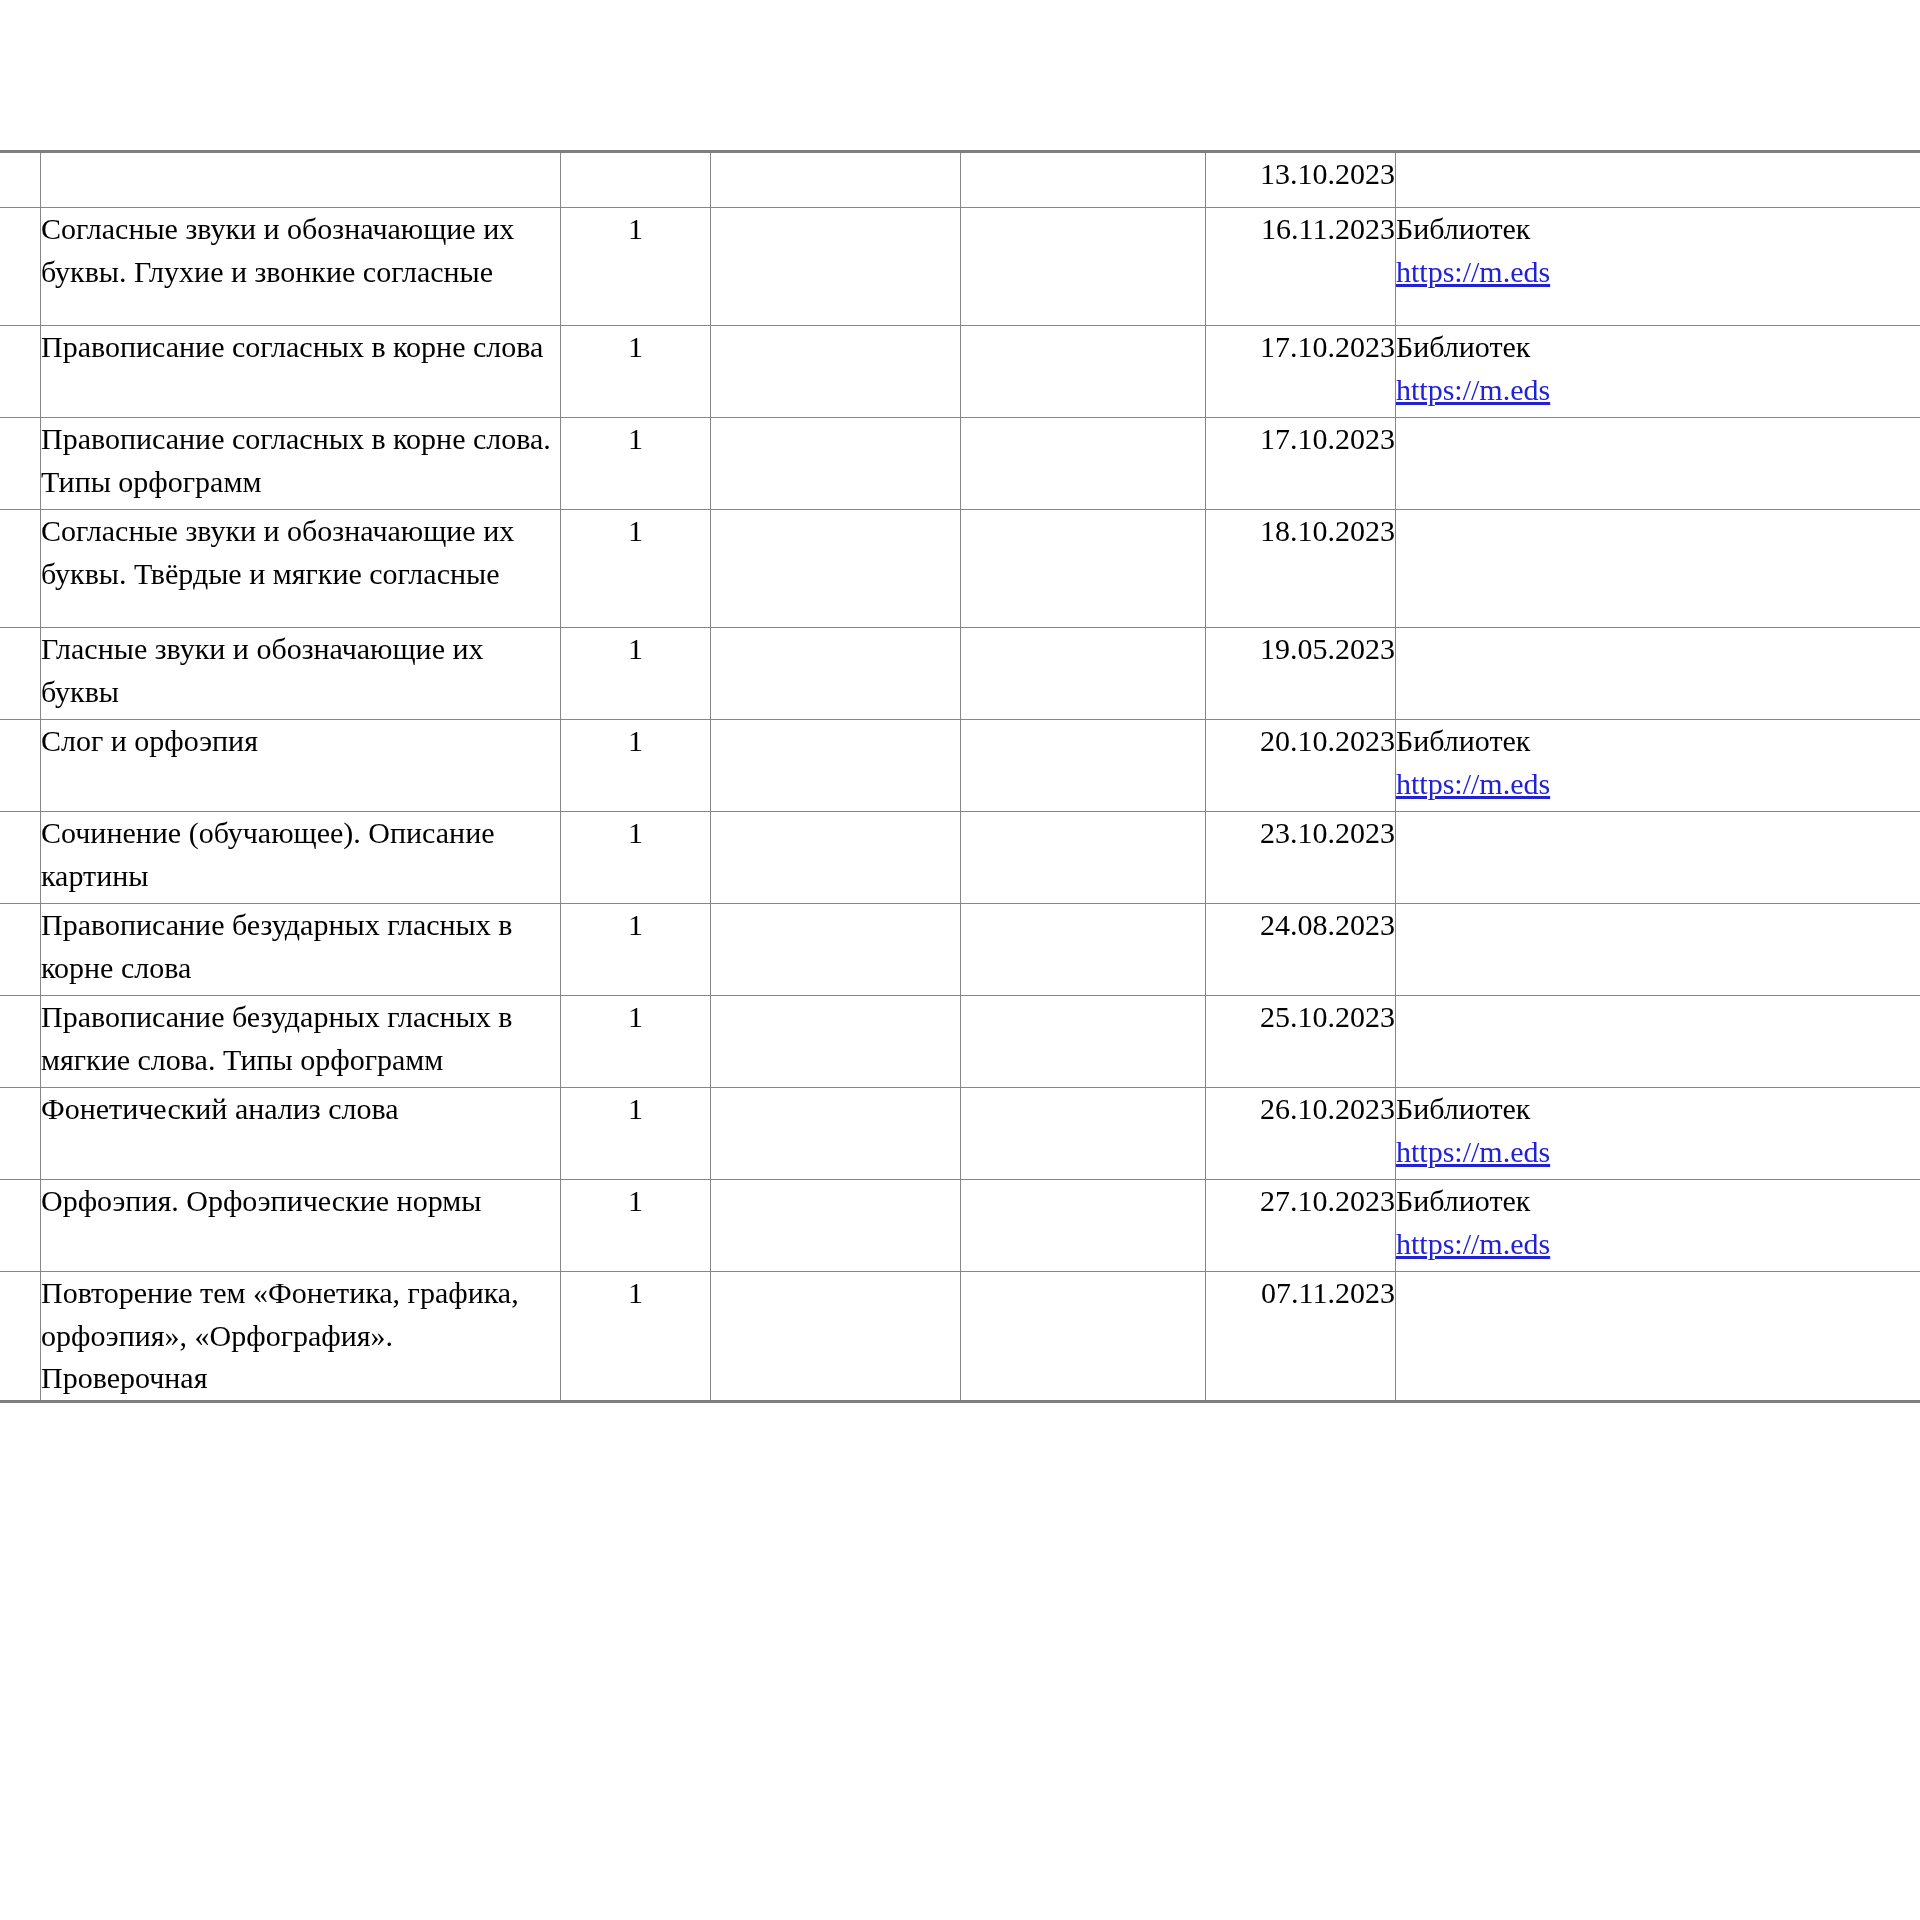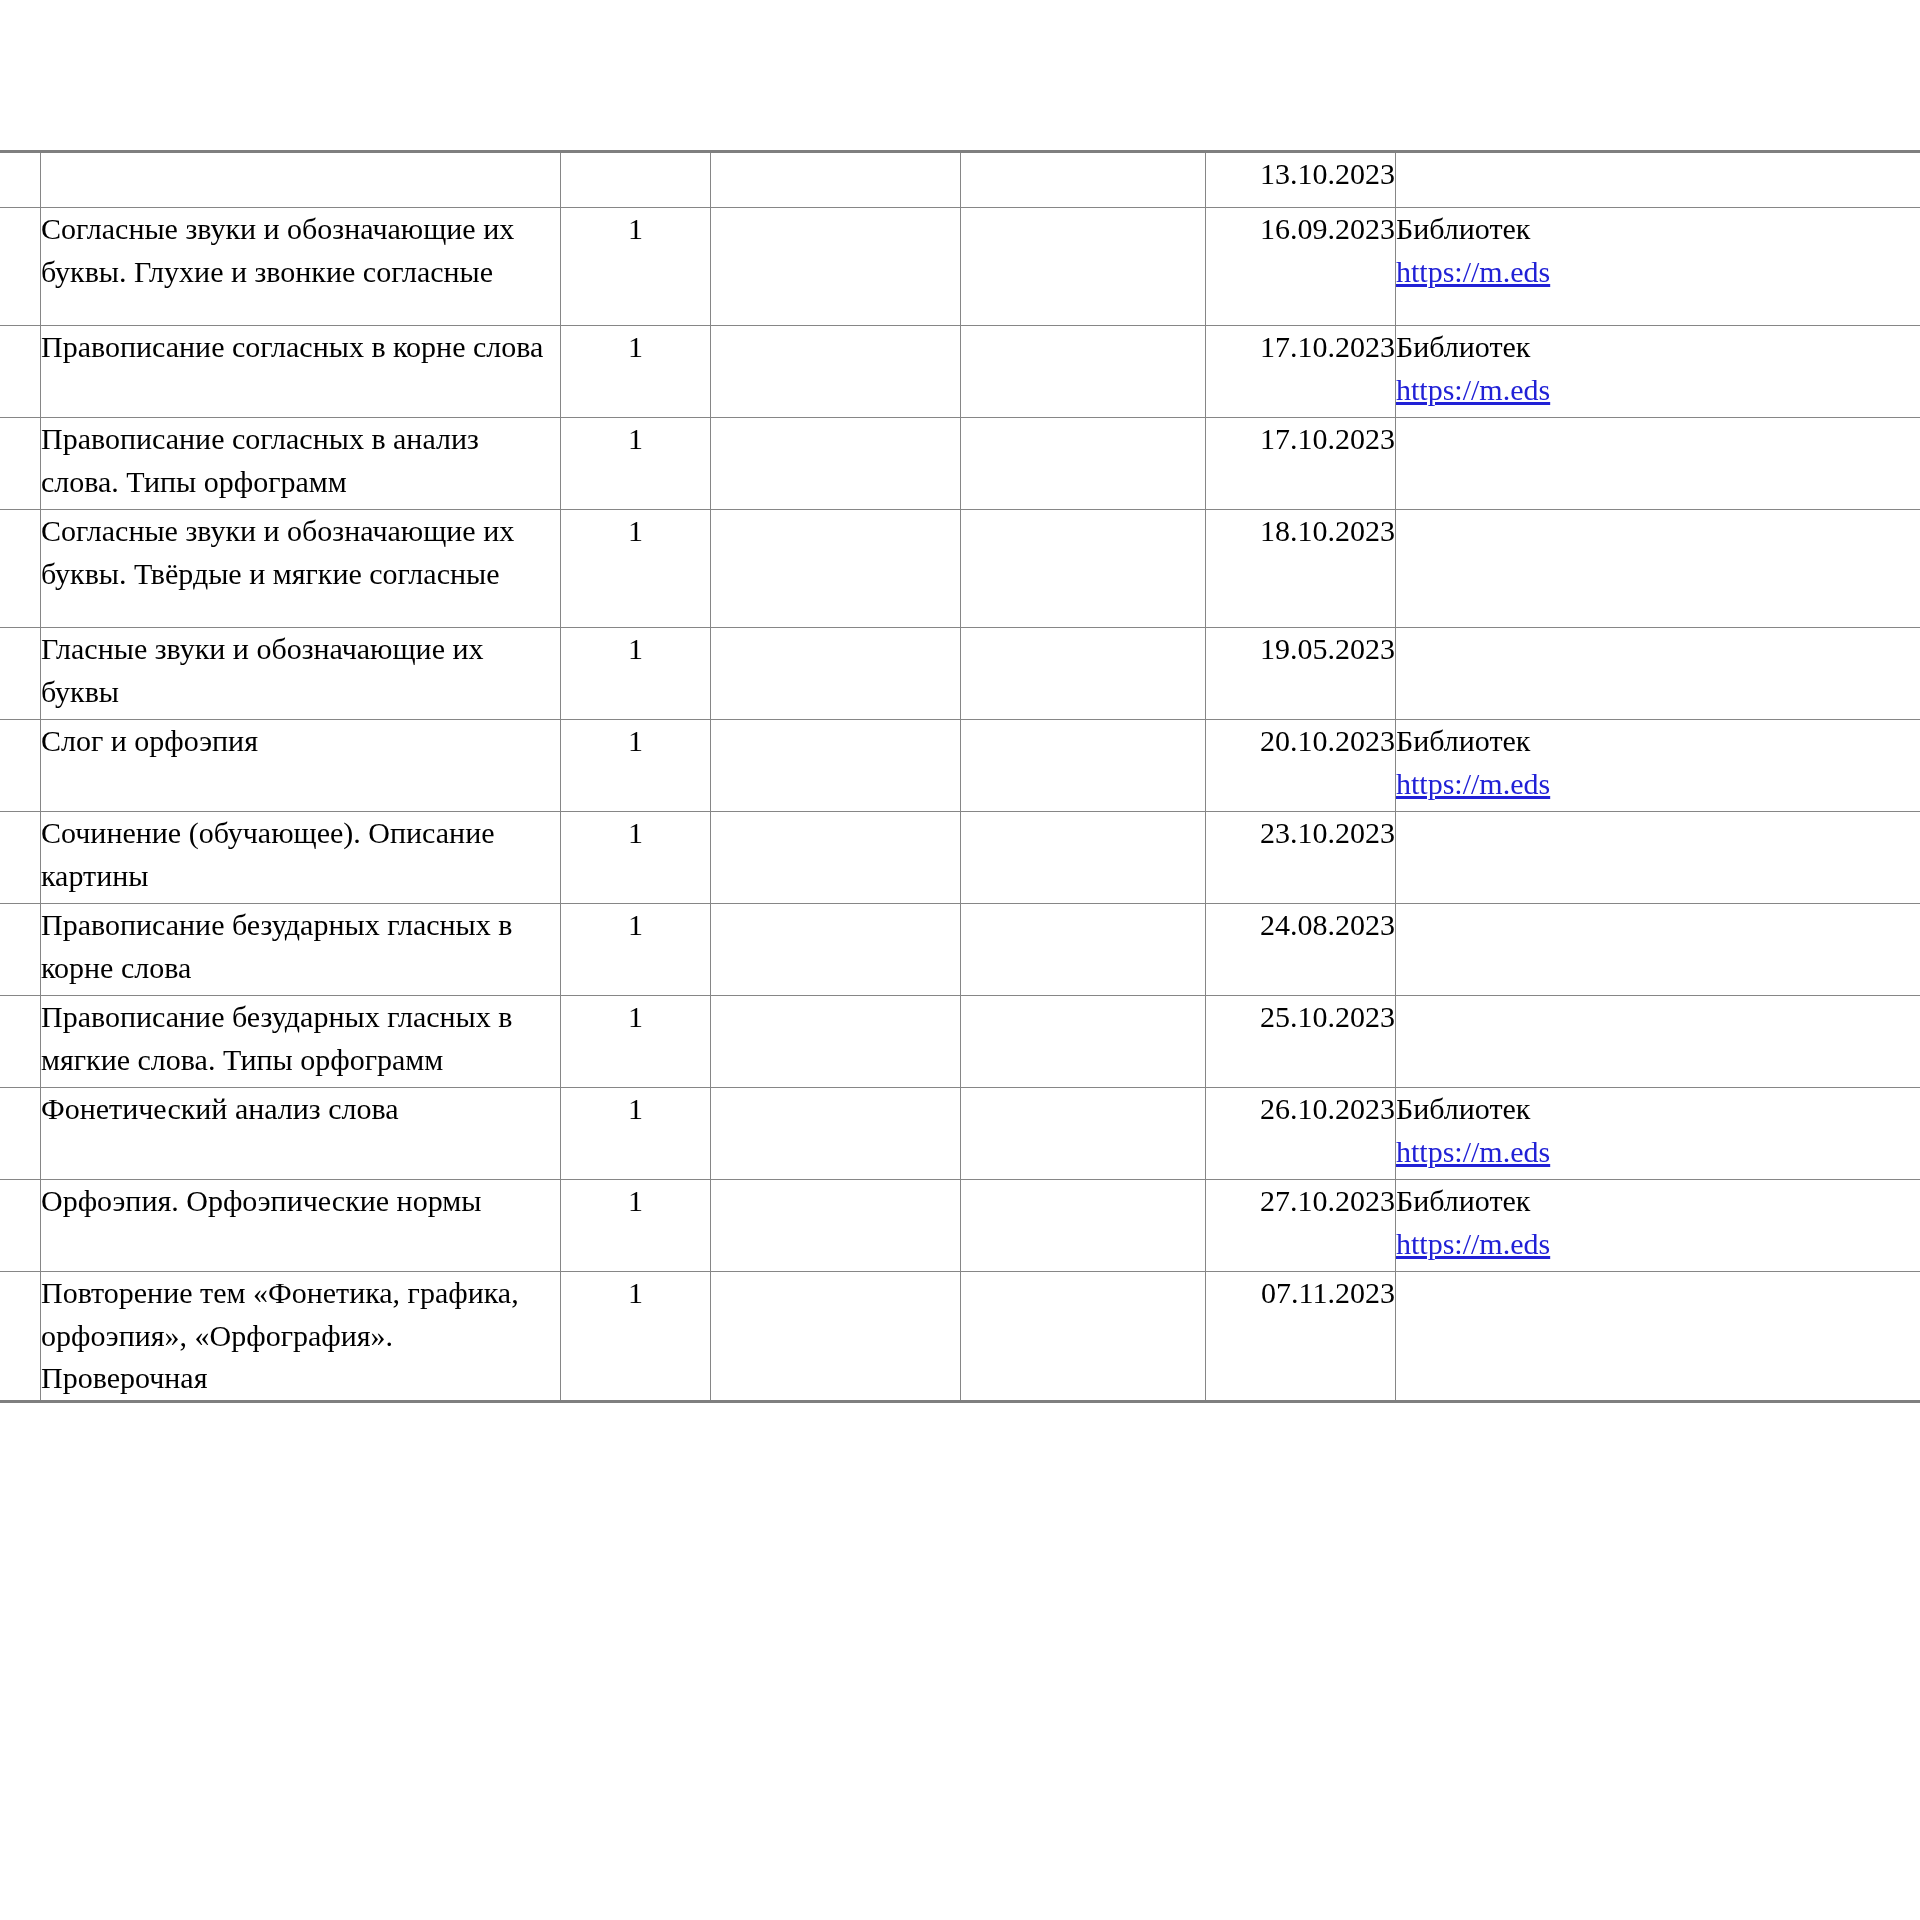--- a/index.html
+++ b/index.html
@@ -119,41 +119,41 @@
             <td class="cell-blank"></td>
             <td class="cell-date">13.10.2023</td>
             <td class="cell-res"></td>
           </tr>
           <tr style="height: 118px;">
             <td class="cell-blank"></td>
             <td class="cell-topic">Согласные звуки и обозначающие их буквы. Глухие и звонкие согласные</td>
             <td class="cell-count">1</td>
             <td class="cell-blank"></td>
             <td class="cell-blank"></td>
-            <td class="cell-date">16.09.2023</td>
+            <td class="cell-date">16.11.2023</td>
             <td class="cell-res">
               <span class="res-label">Библиотек</span>
               <span class="res-link">https://m.eds</span>
             </td>
           </tr>
           <tr style="height: 92px;">
             <td class="cell-blank"></td>
             <td class="cell-topic">Правописание согласных в корне слова</td>
             <td class="cell-count">1</td>
             <td class="cell-blank"></td>
             <td class="cell-blank"></td>
             <td class="cell-date">17.10.2023</td>
             <td class="cell-res">
               <span class="res-label">Библиотек</span>
               <span class="res-link">https://m.eds</span>
             </td>
           </tr>
           <tr style="height: 92px;">
             <td class="cell-blank"></td>
-            <td class="cell-topic">Правописание согласных в анализ слова. Типы орфограмм</td>
+            <td class="cell-topic">Правописание согласных в корне слова. Типы орфограмм</td>
             <td class="cell-count">1</td>
             <td class="cell-blank"></td>
             <td class="cell-blank"></td>
             <td class="cell-date">17.10.2023</td>
             <td class="cell-res"></td>
           </tr>
           <tr style="height: 118px;">
             <td class="cell-blank"></td>
             <td class="cell-topic">Согласные звуки и обозначающие их буквы. Твёрдые и мягкие согласные</td>
             <td class="cell-count">1</td>

